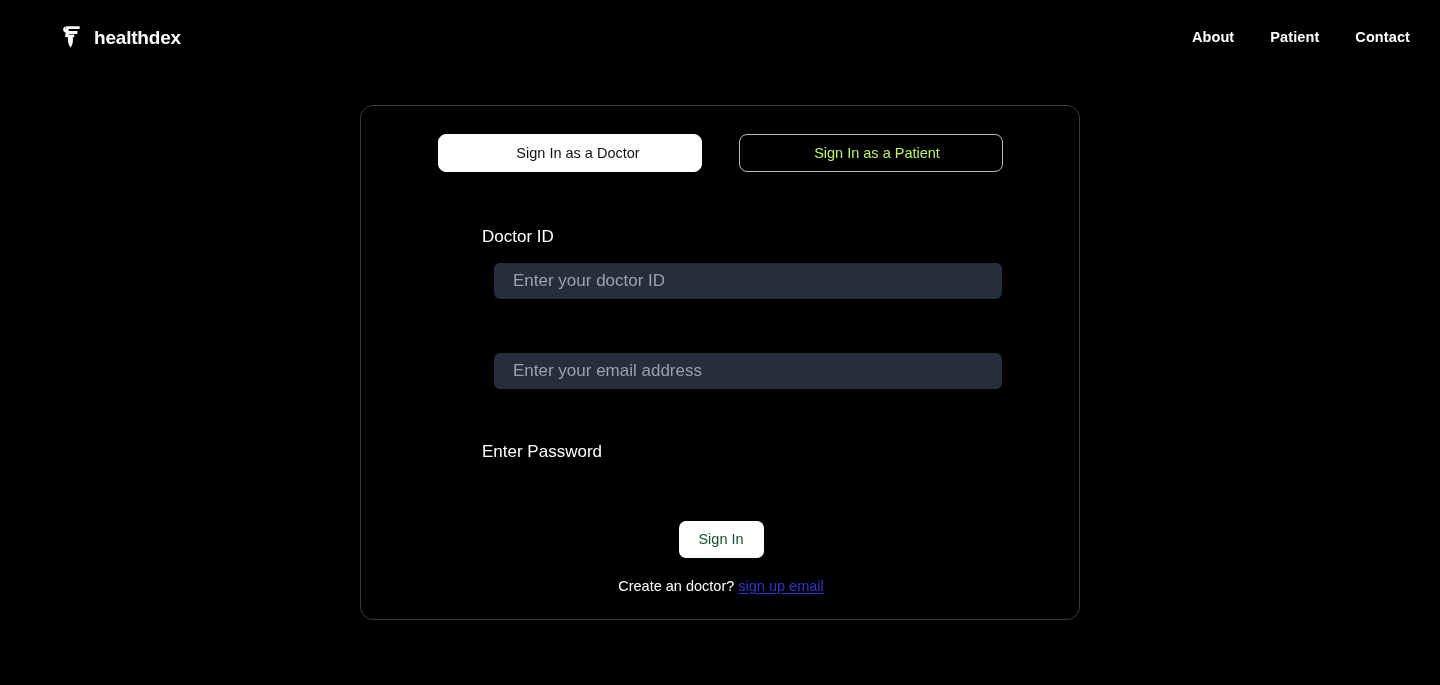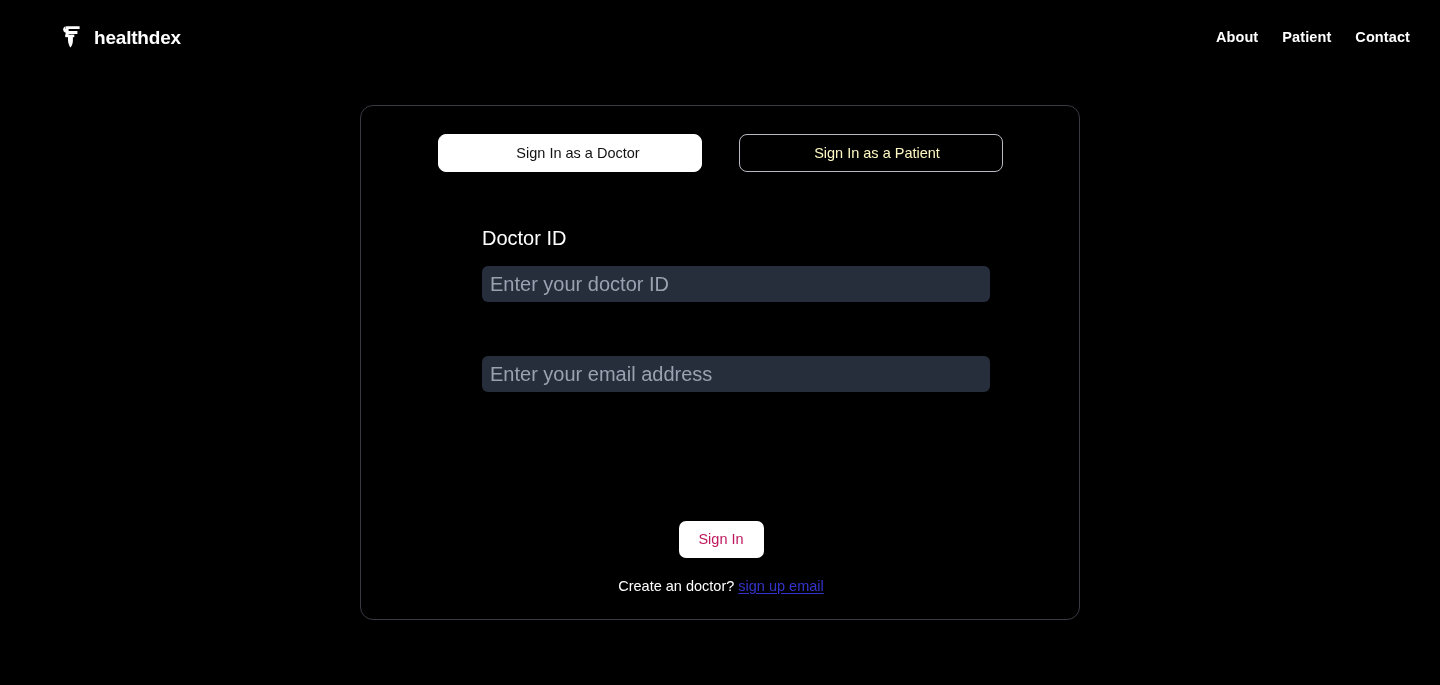--- a/index.html
+++ b/index.html
@@ -50,21 +50,21 @@
     font-size: 19px;
     font-weight: bold;
     color: #ffffff;
     letter-spacing: -0.2px;
     line-height: 1;
   }
 
   .nav {
     display: flex;
     align-items: center;
-    gap: 24px;
+    gap: 36px;
     padding-right: 0px;
   }
 
   .nav-link {
     font-size: 14.5px;
     font-weight: bold;
     color: #ffffff;
     text-decoration: none;
     letter-spacing: 0.1px;
     cursor: pointer;
@@ -109,55 +109,56 @@
 
   .tab.active {
     background: #ffffff;
     color: #111111;
     border-color: #ffffff;
     padding-left: 16px;
   }
 
   .tab.inactive {
     background: transparent;
-    color: #fef9c3;
+    color: #bef264;
     border-color: #b9b9c2;
     padding-left: 12px;
   }
 
   
   .form {
     position: absolute;
     left: 121px;
     top: 122px;
     width: 508px;
   }
 
   .field { margin-bottom: 0; }
 
   .field-label {
     display: block;
-    font-size: 20px;
+    font-size: 17px;
     color: #ffffff;
     line-height: 1;
     margin-bottom: 18px;
   }
 
   .field-input {
     display: block;
     width: 508px;
     height: 36px;
     background: #262e3c;
     border: none;
     border-radius: 6px;
-    padding: 0 8px;
-    font-size: 20px;
+    padding: 0 19px;
+    font-size: 17px;
     font-family: "Liberation Sans", sans-serif;
     color: #ffffff;
     outline: none;
+    margin-left: 12px;
   }
 
   .field-input::placeholder {
     color: #9aa2b1;
     opacity: 1;
   }
 
   .gap-after-input { height: 54px; }
 
   
@@ -168,21 +169,21 @@
     width: 720px;
     display: flex;
     justify-content: center;
   }
 
   .submit-button {
     min-width: 85px;
     height: 37px;
     padding: 0 18px;
     background: #ffffff;
-    color: #be185d;
+    color: #14532d;
     border: none;
     border-radius: 7px;
     font-size: 14.5px;
     font-family: "Liberation Sans", sans-serif;
     cursor: pointer;
     line-height: 1;
   }
 
   .signup-row {
     position: absolute;
@@ -239,20 +240,21 @@
       <input class="field-input" type="text" placeholder="Enter your doctor ID" style="">
     </div>
     <div class="gap-after-input"></div>
 
     <div class="field">
       <input class="field-input" type="text" placeholder="Enter your email address" style="">
     </div>
     <div class="gap-after-input"></div>
 
     <div class="field">
+      <label class="field-label">Enter Password</label>
     </div>
 
   </form>
 
   <div class="submit-row">
     <button class="submit-button">Sign In</button>
   </div>
 
   <div class="signup-row">
     <span>Create an doctor?</span>

